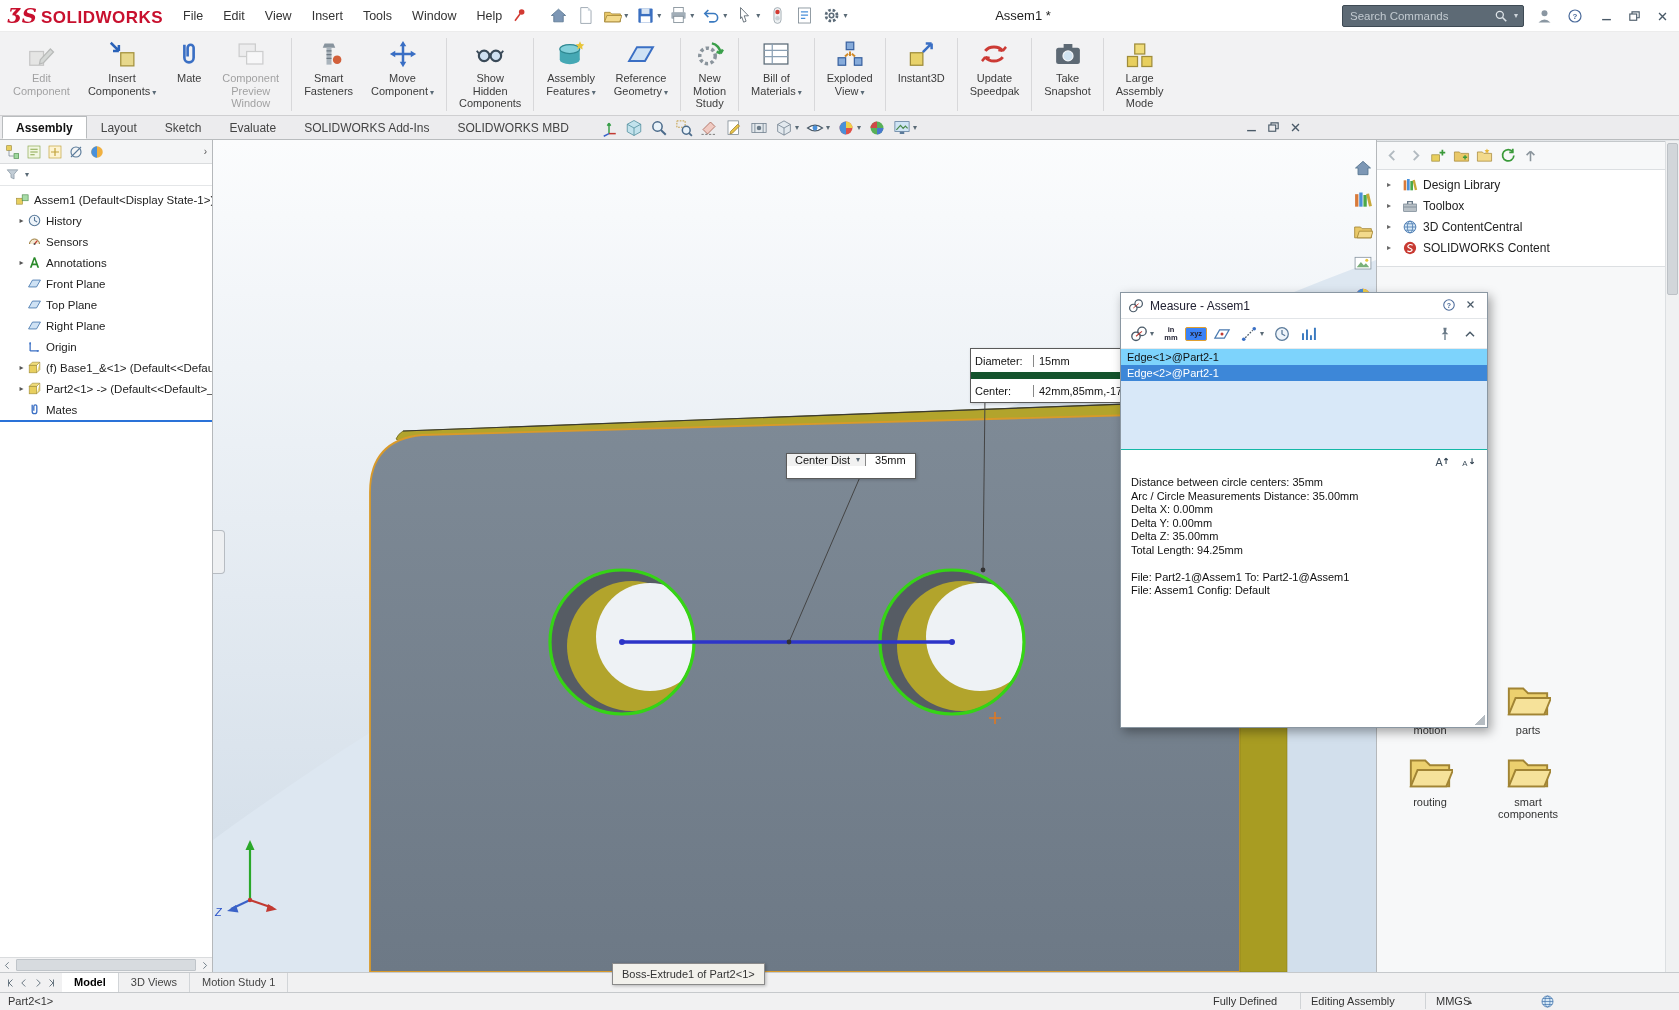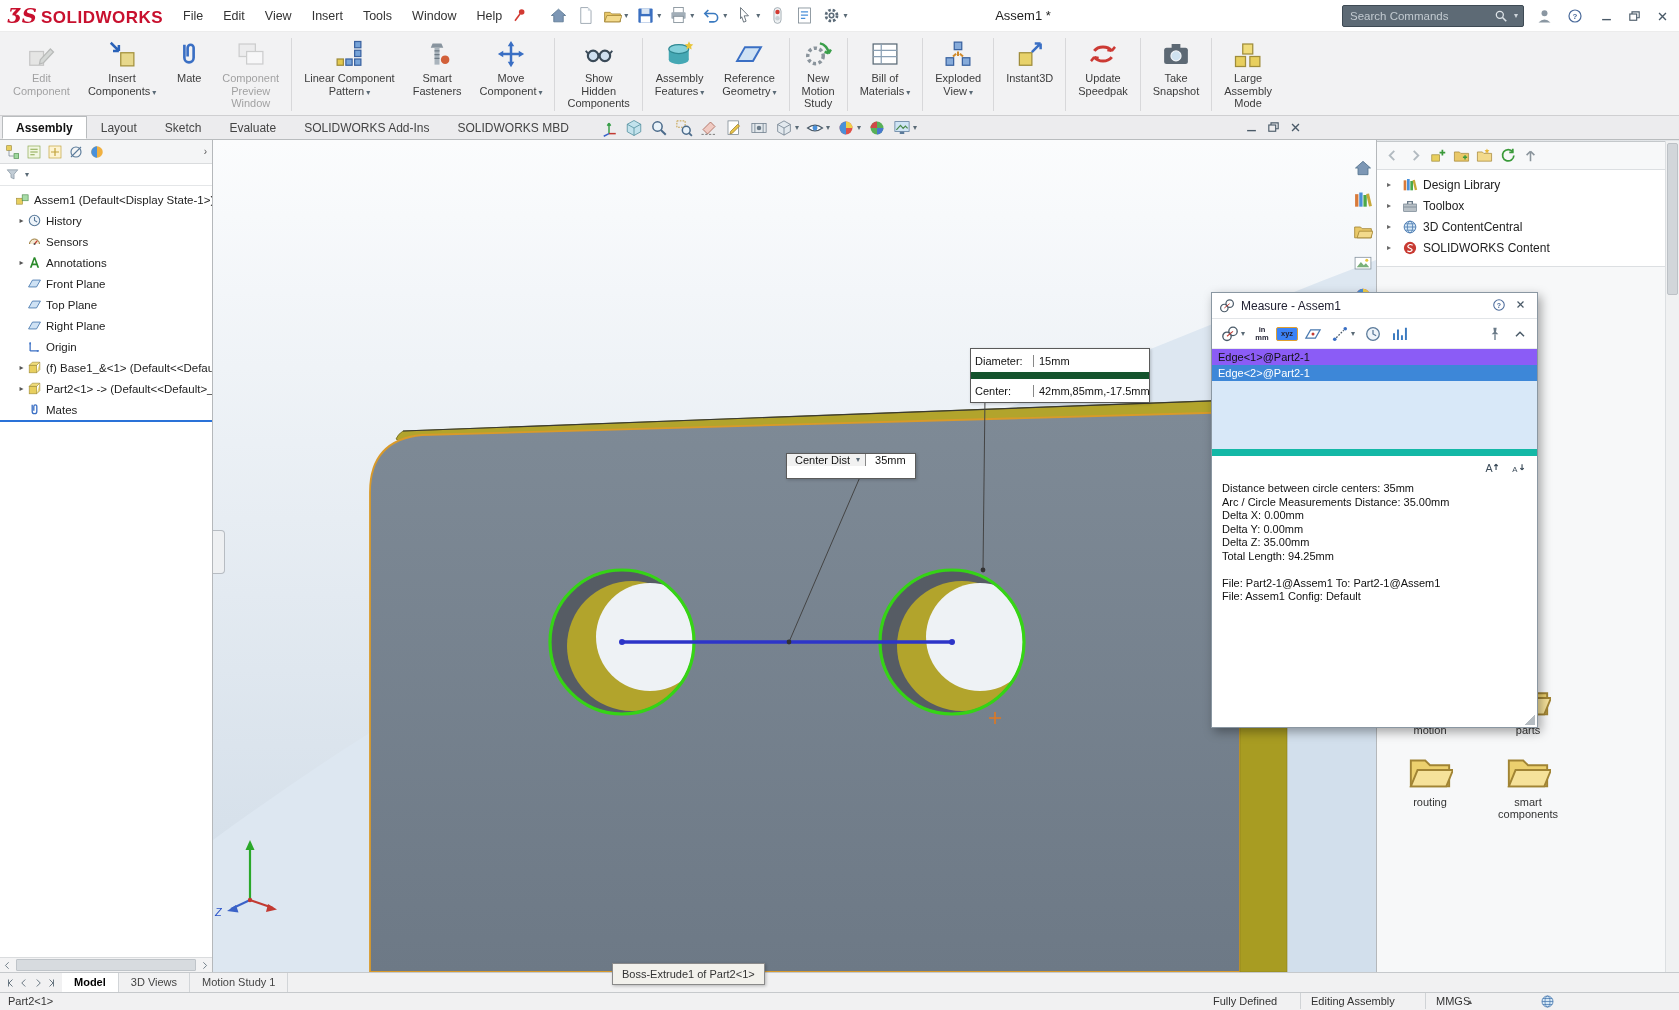--- a/index.html
+++ b/index.html
@@ -88,31 +88,31 @@
   .tprow{display:flex;align-items:center;height:21px;padding-left:10px;gap:5px}
   .tprow .arr{font-size:8px;color:#666;width:10px;flex:none}
   .tprow .icon{width:16px;height:16px}
   #tp-content{position:absolute;left:12px;top:560px;width:200px;display:grid;grid-template-columns:82px 82px;gap:12px 16px}
   .folder-cell{display:flex;flex-direction:column;align-items:center;font-size:11px;color:#333;text-align:center;gap:2px}
   .folder-cell .icon{width:46px;height:38px}
   #tp-scroll{position:absolute;right:0;top:25px;width:13px;bottom:0;background:#f0f1f2;border-left:1px solid #dcdfe2}
   #tp-scroll-thumb{margin:2px 1px;height:150px;background:#d2d6da;border:1px solid #bcc1c6;border-radius:2px}
 
   
-  #measure{position:absolute;left:1211px;top:292px;width:327px;height:436px;background:#fff;border:1px solid #8a97a2;box-shadow:3px 4px 10px rgba(0,0,0,.35);z-index:20;box-sizing:border-box;font-size:11px}
+  #measure{position:absolute;left:1120px;top:292px;width:368px;height:436px;background:#fff;border:1px solid #8a97a2;box-shadow:3px 4px 10px rgba(0,0,0,.35);z-index:20;box-sizing:border-box;font-size:11px}
   #m-title{height:25px;display:flex;align-items:center;gap:6px;padding:0 7px;border-bottom:1px solid #e2e5e8}
   #m-title .icon{width:16px;height:16px}
   #m-title-text{flex:1;font-size:12px;color:#223}
   #m-toolbar{height:29px;display:flex;align-items:center;gap:3px;padding:0 6px;border-bottom:1px solid #e8eaec}
   .m-btn{display:flex;align-items:center;padding:2px;border:1px solid transparent;border-radius:2px}
   .m-btn .icon{width:18px;height:18px}
   .m-btn.active{background:#3b82f6;border-color:#e0a030}
   .m-txt{font-size:7.5px;line-height:8px;white-space:pre-line;text-align:center;color:#223;font-weight:bold;min-width:16px}
   #m-tb-spacer{flex:1}
-  #m-list{border-bottom:7px solid #14b8a6;height:100px;background:#8b5cf6;position:relative;overflow:hidden}
+  #m-list{border-bottom:1px solid #14b8a6;height:100px;background:#7dd3fc;position:relative;overflow:hidden}
   .m-row{height:16px;line-height:16px;padding-left:6px;color:#111;position:relative;z-index:1}
   .m-row.msel{background:#3d87d8;color:#fff}
   #m-list-fill{position:absolute;left:0;right:0;top:32px;bottom:0;background:#d8e8f8}
   #m-fontrow{height:24px;display:flex;align-items:center;justify-content:flex-end;gap:9px;padding-right:10px}
   #m-fontrow .icon{width:17px;height:17px}
   #m-results{padding:2px 10px;white-space:pre-line;line-height:13.5px;color:#111}
   #m-grip{position:absolute;right:2px;bottom:2px;width:12px;height:12px;background:linear-gradient(135deg,transparent 55%,#b5bcc2 55%)}
 
   
   #sheet-tabs{position:absolute;left:0;top:972px;width:1679px;height:20px;background:#f1f1f2;border-top:1px solid #c6c9cc;display:flex;align-items:center;z-index:10;box-sizing:border-box}
@@ -333,33 +333,20 @@
           <svg viewBox="0 0 24 24">
             <rect x="2.5" y="4" width="13" height="10" fill="#e3e7ea" stroke="#98a2aa"></rect>
             <rect x="8.5" y="10" width="13" height="10" fill="#fff" stroke="#98a2aa"></rect>
           </svg>
         </span>
         <div class="rlabel">Component
 Preview
 Window</div>
       </div>
       <div class="rsep"></div>
-      <div class="rbtn">
-        <span class="icon" style="width: 30px; height: 30px;">
-          <svg viewBox="0 0 24 24">
-            <rect x="2.5" y="16" width="5" height="5" fill="#e3c94e" stroke="#9f8c3a"></rect>
-            <rect x="9.5" y="16" width="5" height="5" fill="#76a3d8" stroke="#3a62a0"></rect>
-            <rect x="16.5" y="16" width="5" height="5" fill="#76a3d8" stroke="#3a62a0"></rect>
-            <rect x="16.5" y="9" width="5" height="5" fill="#76a3d8" stroke="#3a62a0"></rect>
-            <rect x="16.5" y="2" width="5" height="5" fill="#76a3d8" stroke="#3a62a0"></rect>
-          </svg>
-        </span>
-        <div class="rlabel">Linear Component
-Pattern<span class="caret">▾</span></div>
-      </div>
       <div class="rbtn">
         <span class="icon" style="width: 30px; height: 30px;">
           <svg viewBox="0 0 24 24">
             <path d="M8.5 3.5 H15.5 L17 7 H7 Z" fill="#88949e"></path>
             <rect x="10" y="7" width="4" height="13.5" fill="#aab4bc"></rect>
             <path d="M10 9.5 H14 M10 12.5 H14 M10 15.5 H14" stroke="#6e7a84"></path>
             <circle cx="18.5" cy="16.5" r="3.4" fill="#d2603a"></circle>
           </svg>
         </span>
         <div class="rlabel">Smart

